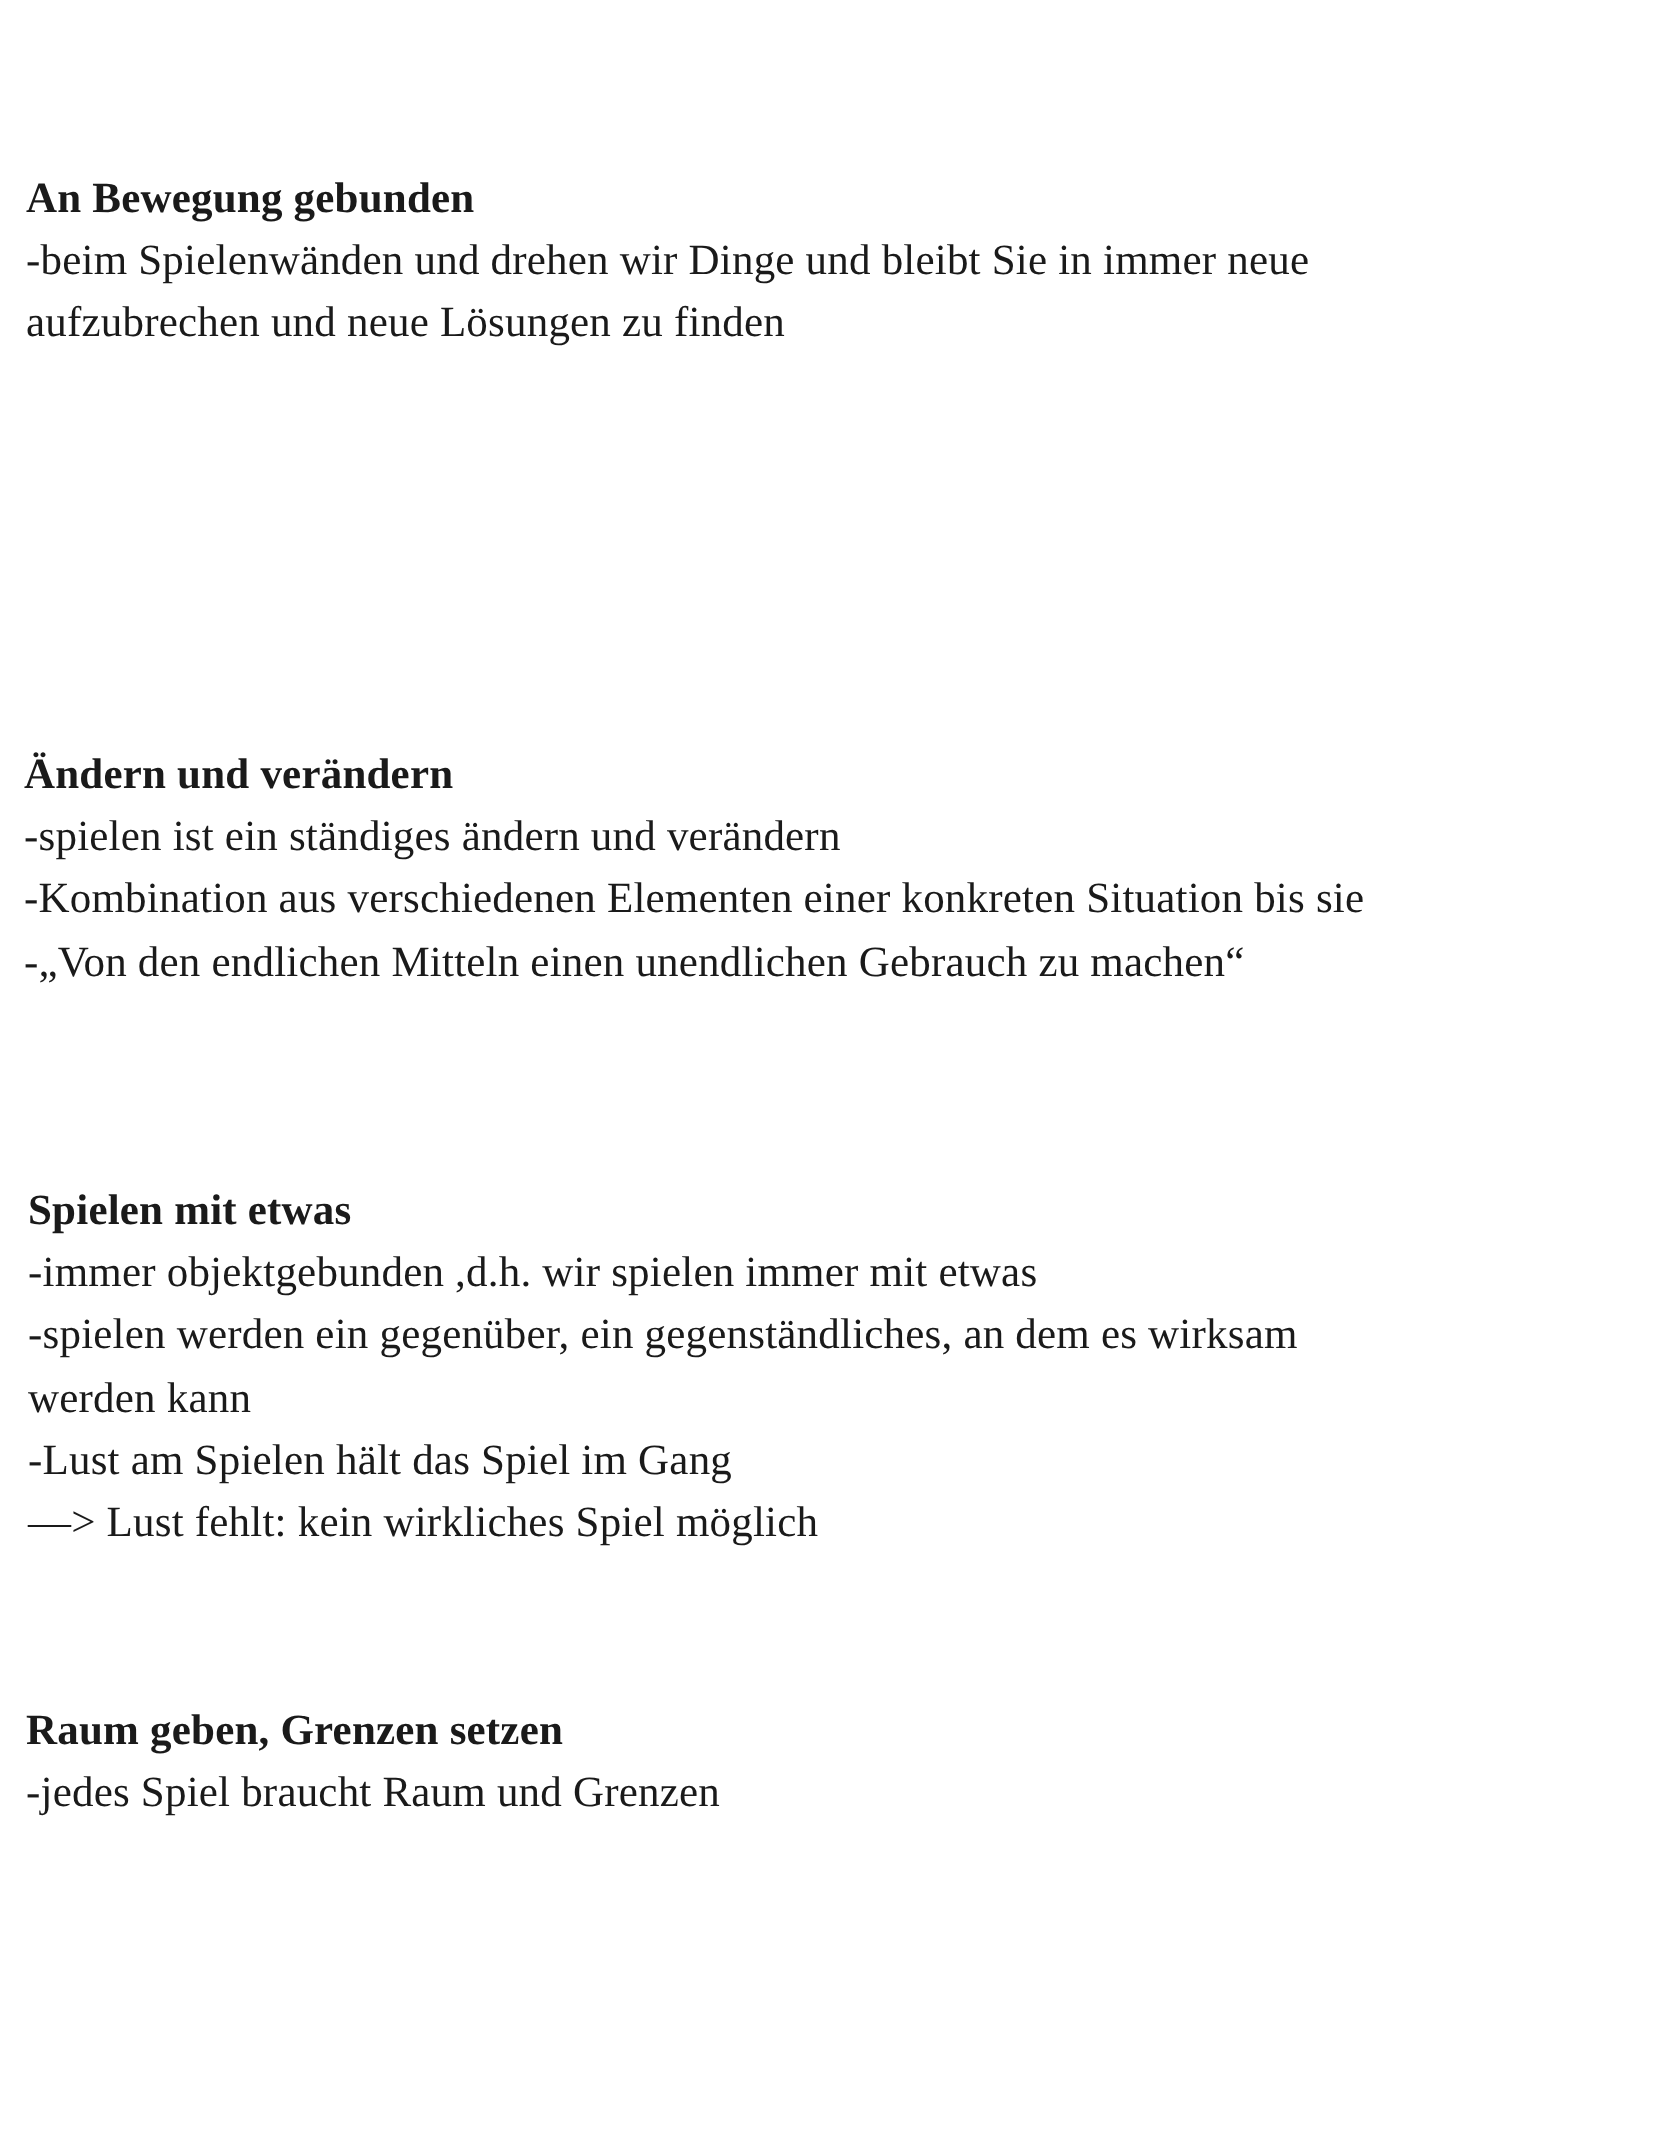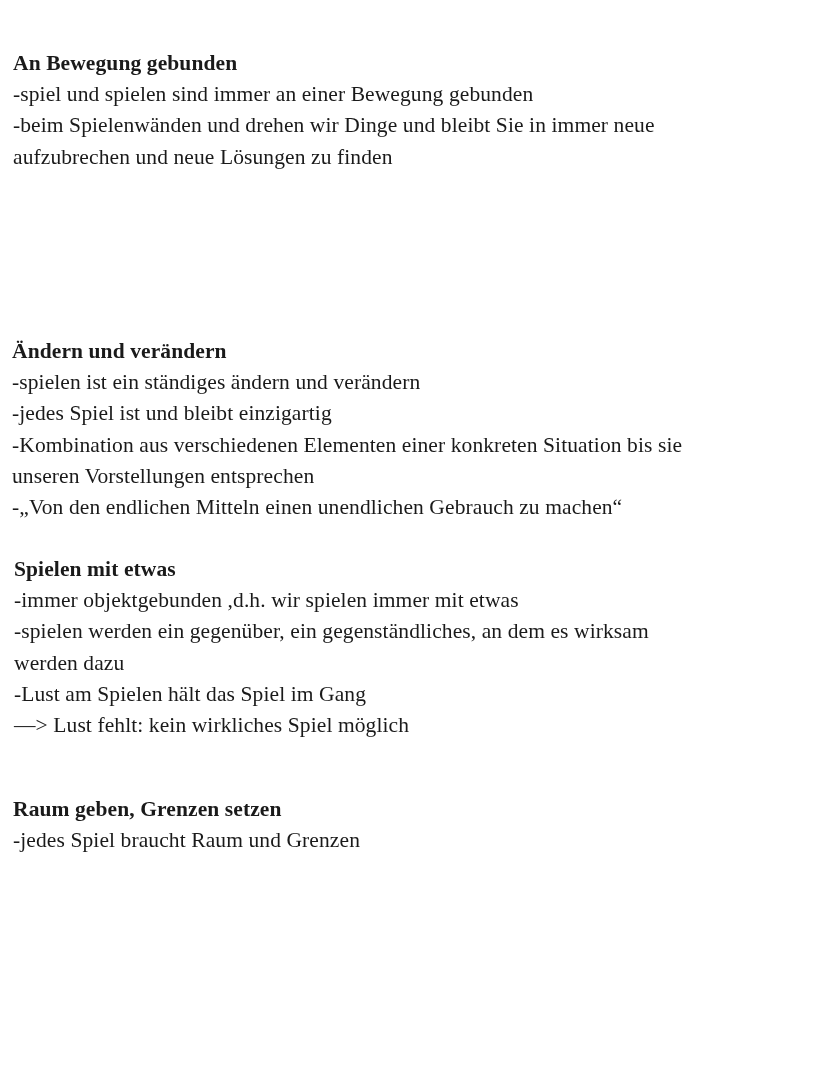--- a/index.html
+++ b/index.html
@@ -23,50 +23,48 @@
     .line {
       font-family: "Liberation Serif", "DejaVu Serif", serif;
       font-size: 21.5px;
       line-height: 31.2px;
       height: 31.2px;
       white-space: nowrap;
       letter-spacing: 0.1px;
     }
     .heading {
       font-weight: bold;
+      margin-top: 36px;
     }
     #s0 { top: 48px; left: 13px; }
     #s1 { top: 336px; left: 12px; }
     #s2 { top: 554px; left: 14px; }
-    #s3 { top: 794px; left: 13px; }
+    #s3 { top: 814px; left: 13px; }
   </style>
 </head>
 <body>
 
 <div id="s0" class="section">
   <div class="line heading">An Bewegung gebunden</div>
-  <div class="line">-spiel und spielen sind immer an einer Bewegung gebunden</div>
   <div class="line">-beim Spielenwänden und drehen wir Dinge und bleibt Sie in immer neue</div>
   <div class="line">aufzubrechen und neue Lösungen zu finden</div>
 </div>
 
 <div id="s1" class="section">
   <div class="line heading">Ändern und verändern</div>
   <div class="line">-spielen ist ein ständiges ändern und verändern</div>
-  <div class="line">-jedes Spiel ist und bleibt einzigartig</div>
   <div class="line">-Kombination aus verschiedenen Elementen einer konkreten Situation bis sie</div>
-  <div class="line">unseren Vorstellungen entsprechen</div>
   <div class="line">-„Von den endlichen Mitteln einen unendlichen Gebrauch zu machen“</div>
 </div>
 
 <div id="s2" class="section">
   <div class="line heading">Spielen mit etwas</div>
   <div class="line">-immer objektgebunden ,d.h. wir spielen immer mit etwas</div>
   <div class="line">-spielen werden ein gegenüber, ein gegenständliches, an dem es wirksam</div>
-  <div class="line">werden dazu</div>
+  <div class="line">werden kann</div>
   <div class="line">-Lust am Spielen hält das Spiel im Gang</div>
   <div class="line">—&gt; Lust fehlt: kein wirkliches Spiel möglich</div>
 </div>
 
 <div id="s3" class="section">
   <div class="line heading">Raum geben, Grenzen setzen</div>
   <div class="line">-jedes Spiel braucht Raum und Grenzen</div>
 </div>
 
 </body></html>

